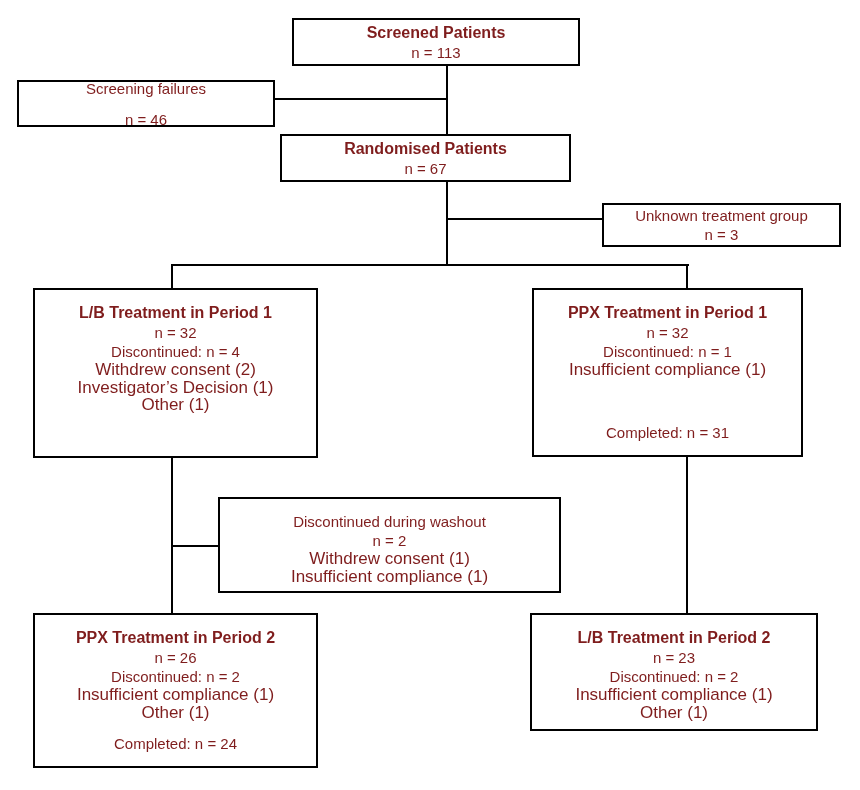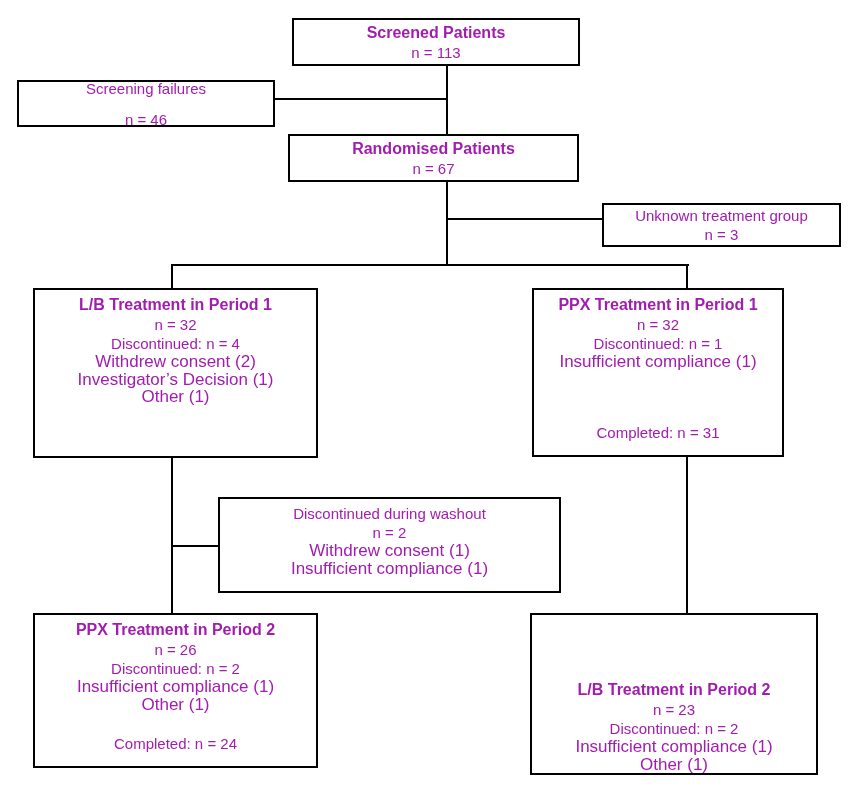--- a/index.html
+++ b/index.html
@@ -6,39 +6,39 @@
     margin: 0;
     padding: 0;
     background: #ffffff;
   }
   #canvas {
     position: relative;
     width: 860px;
     height: 790px;
     background: #ffffff;
     font-family: "Liberation Sans", "DejaVu Sans", sans-serif;
-    color: #a21caf;
+    color: #7f1d1d;
     overflow: hidden;
   }
   .node {
     position: absolute;
     box-sizing: border-box;
     background: #ffffff;
     border: 2px solid #000000;
     display: flex;
     flex-direction: column;
     align-items: center;
     text-align: center;
     z-index: 2;
   }
   .node.center2 {
     justify-content: center;
   }
   .node.flow {
-    padding-top: 5px;
+    padding-top: 13px;
   }
   .t {
     font-size: 15px;
     line-height: 19px;
     white-space: nowrap;
   }
   .title {
     font-weight: bold;
     font-size: 16px;
     line-height: 20px;
@@ -76,40 +76,40 @@
   <div class="node center2" style="left:292px; top:18px; width:288px; height:48px;">
     <div class="t title">Screened Patients</div>
     <div class="t">n = 113</div>
   </div>
 
   <div class="node center2" style="left:17px; top:80px; width:258px; height:47px;gap:12px;">
     <div class="t">Screening failures</div>
     <div class="t">n = 46</div>
   </div>
 
-  <div class="node center2" style="left:288px; top:134px; width:291px; height:48px;">
+  <div class="node center2" style="left:280px; top:134px; width:291px; height:48px;">
     <div class="t title">Randomised Patients</div>
     <div class="t">n = 67</div>
   </div>
 
   <div class="node center2" style="left:602px; top:203px; width:239px; height:44px;">
     <div class="t">Unknown treatment group</div>
     <div class="t">n = 3</div>
   </div>
 
   <div class="node flow" style="left:33px; top:288px; width:285px; height:170px;">
     <div class="t title">L/B Treatment in Period 1</div>
     <div class="t">n = 32</div>
     <div class="t">Discontinued: n = 4</div>
     <div class="t reason">Withdrew consent (2)</div>
     <div class="t reason">Investigator’s Decision (1)</div>
     <div class="t reason">Other (1)</div>
   </div>
 
-  <div class="node flow" style="left:532px; top:288px; width:252px; height:169px;">
+  <div class="node flow" style="left:532px; top:288px; width:271px; height:169px;">
     <div class="t title">PPX Treatment in Period 1</div>
     <div class="t">n = 32</div>
     <div class="t">Discontinued: n = 1</div>
     <div class="t reason">Insufficient compliance (1)</div>
     <div class="t completed">Completed: n = 31</div>
   </div>
 
   <div class="node flow" style="left:218px; top:497px; width:343px; height:96px;">
     <div class="t">Discontinued during washout</div>
     <div class="t">n = 2</div>
@@ -119,21 +119,21 @@
 
   <div class="node flow" style="left:33px; top:613px; width:285px; height:155px;">
     <div class="t title">PPX Treatment in Period 2</div>
     <div class="t">n = 26</div>
     <div class="t">Discontinued: n = 2</div>
     <div class="t reason">Insufficient compliance (1)</div>
     <div class="t reason">Other (1)</div>
     <div class="t completed">Completed: n = 24</div>
   </div>
 
-  <div class="node flow" style="left:530px; top:613px; width:288px; height:162px;justify-content:flex-end;">
+  <div class="node flow" style="left:530px; top:613px; width:288px; height:118px;">
     <div class="t title">L/B Treatment in Period 2</div>
     <div class="t">n = 23</div>
     <div class="t">Discontinued: n = 2</div>
     <div class="t reason">Insufficient compliance (1)</div>
     <div class="t reason">Other (1)</div>
   </div>
 
 </div>
 
 </body></html>

